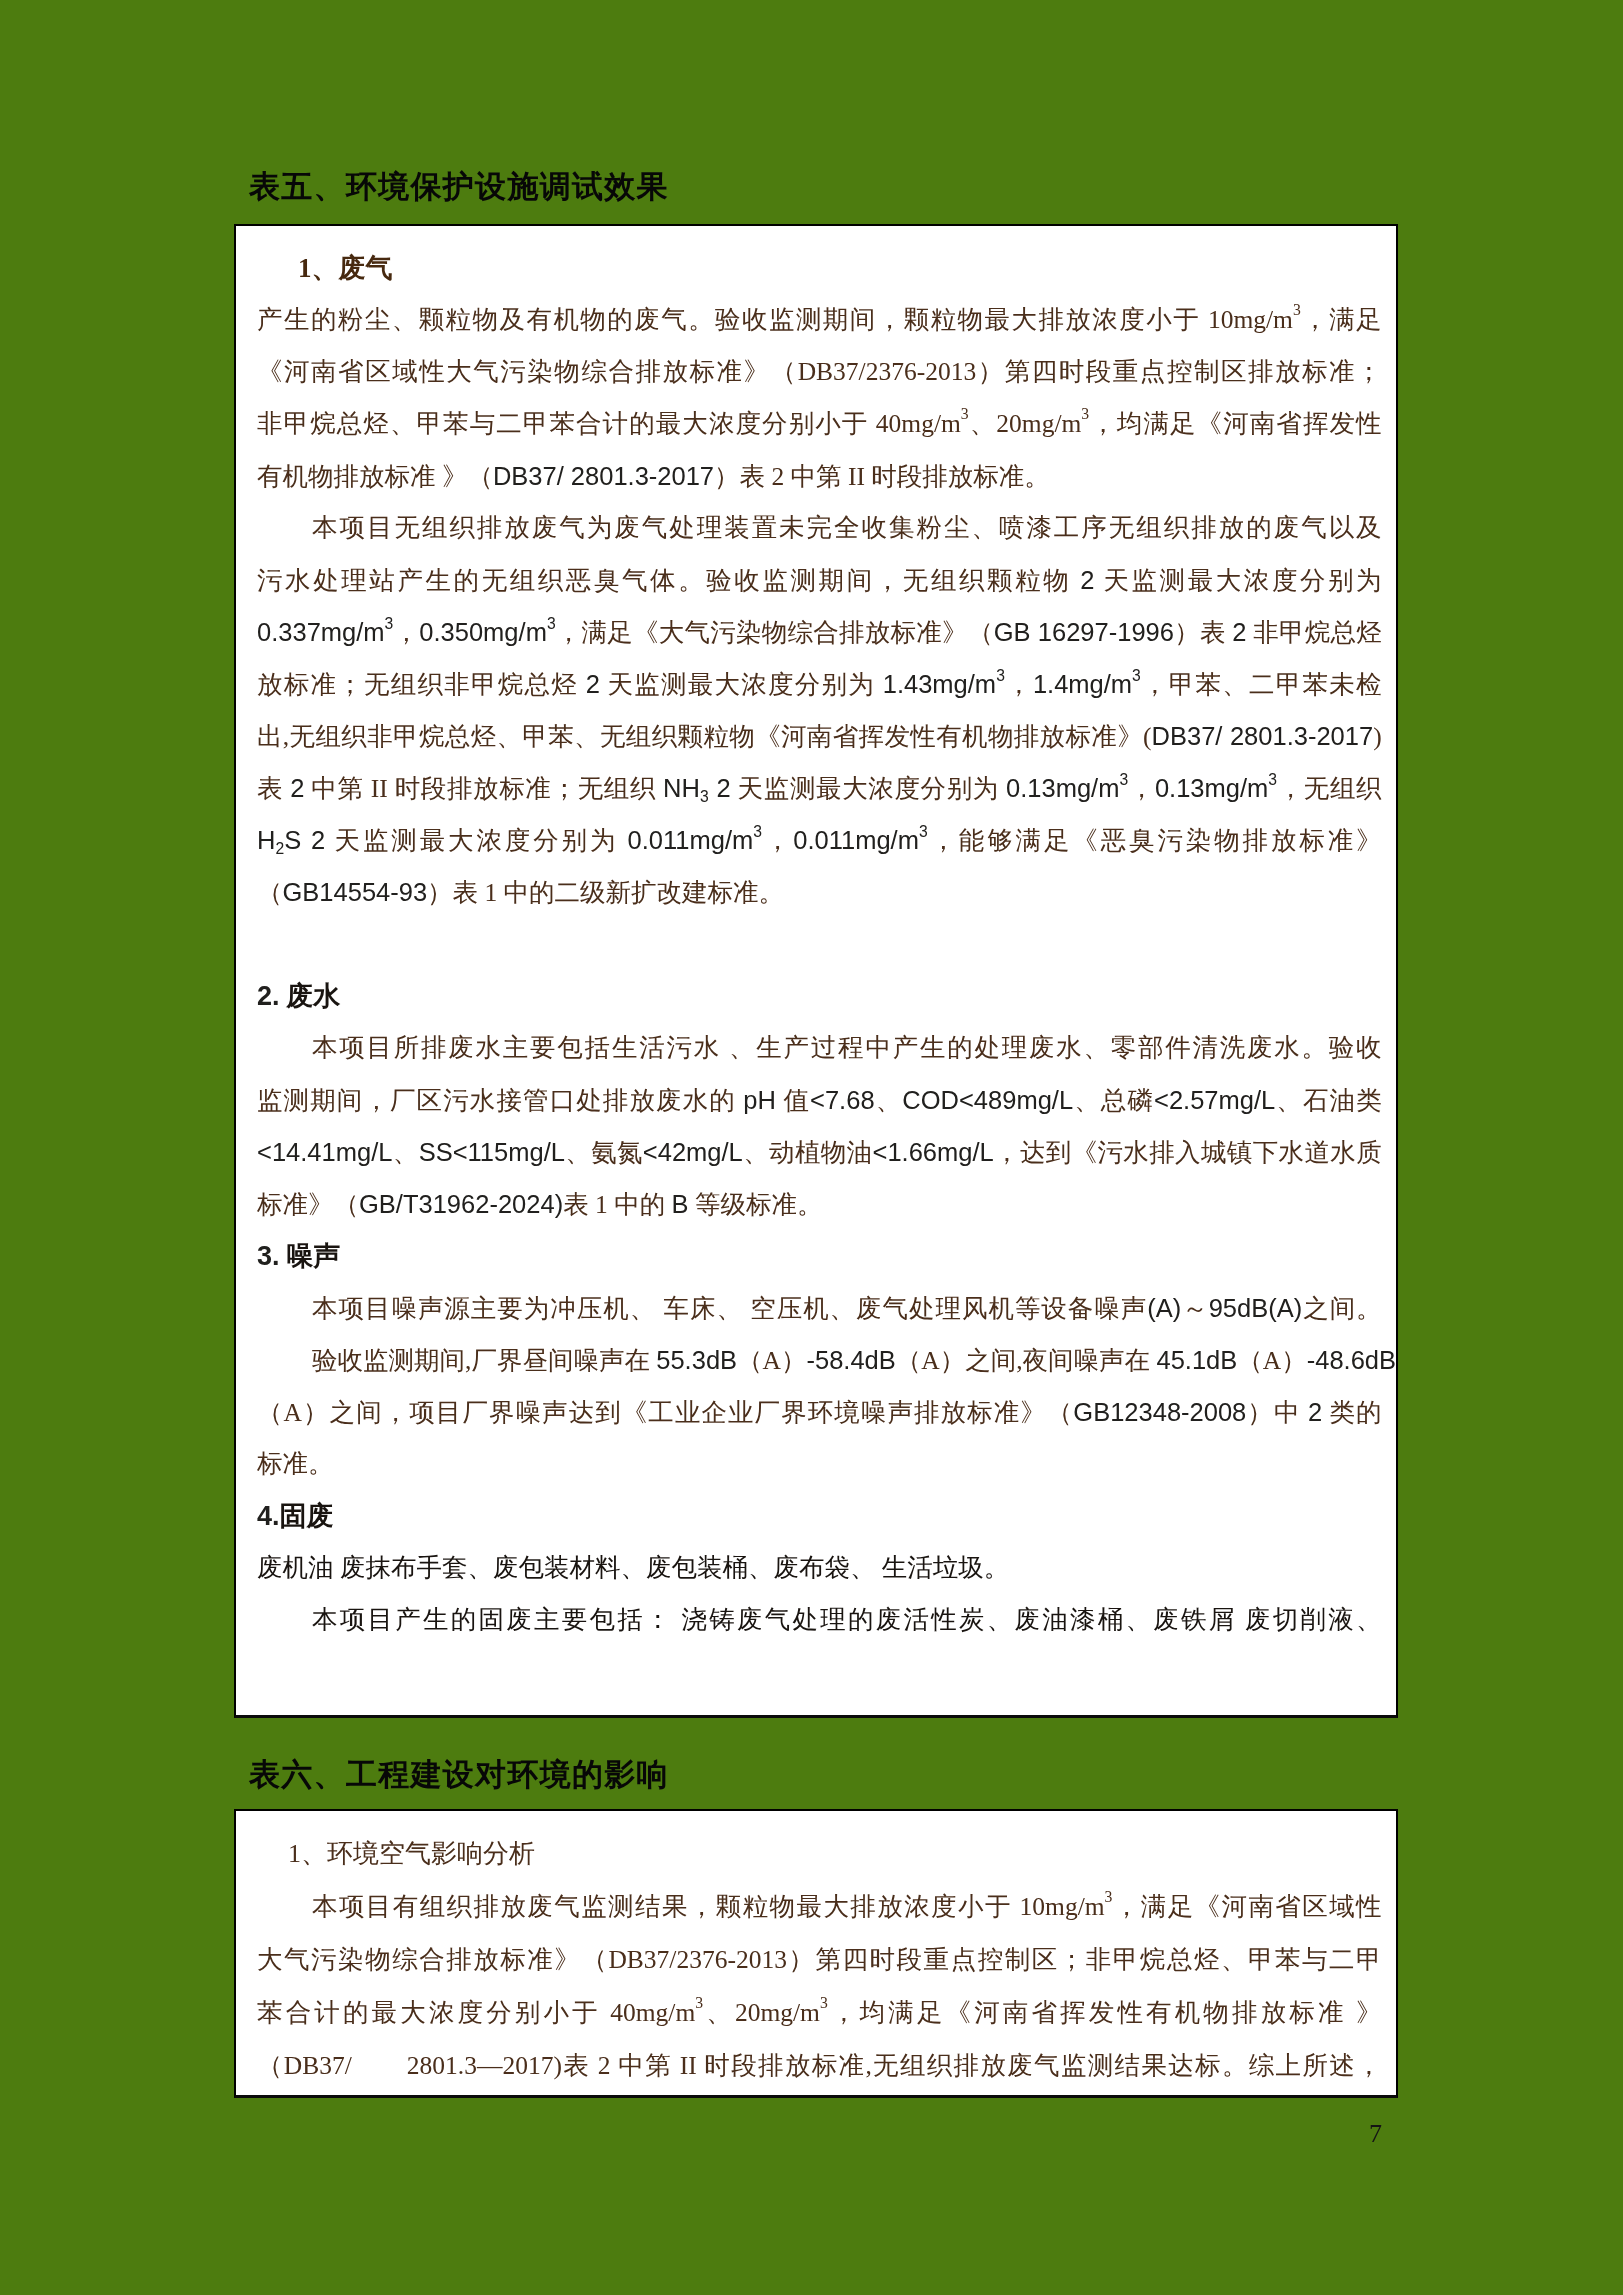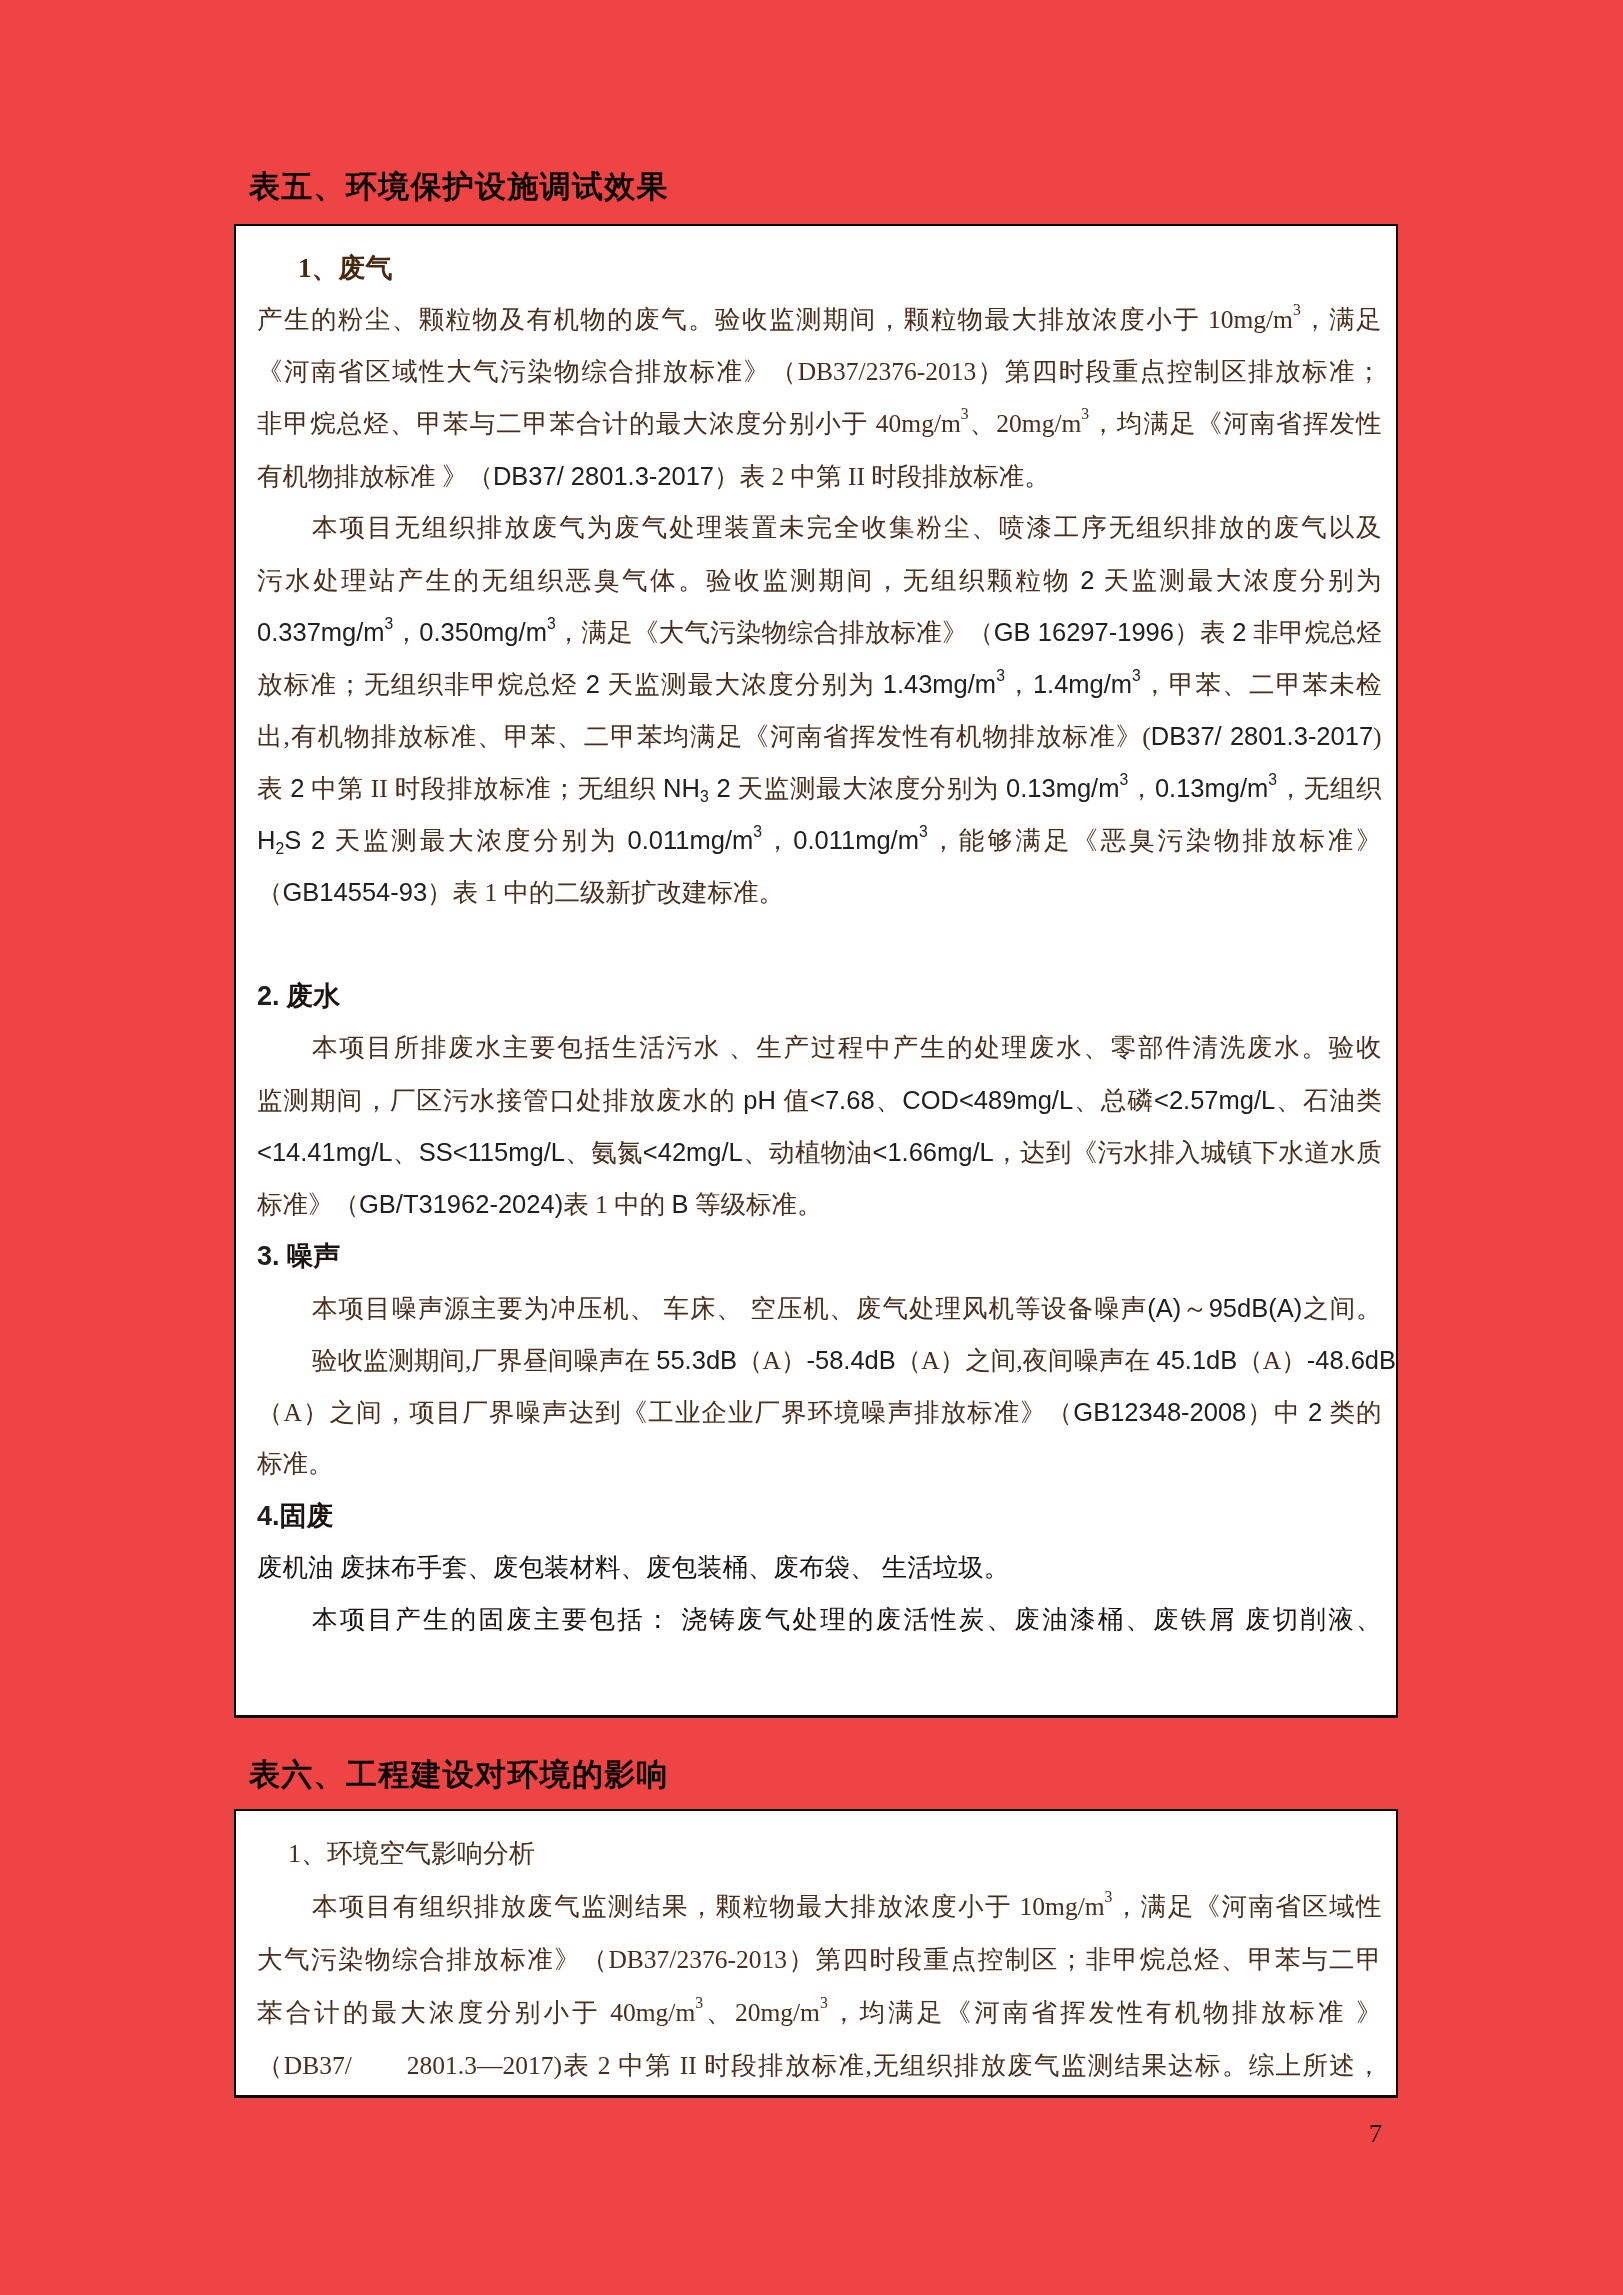--- a/index.html
+++ b/index.html
@@ -1,19 +1,19 @@
 <!DOCTYPE html>
 <html style="font-size:10.5px"><head>
 <meta charset="utf-8">
 <style>
   html,body { margin:0; padding:0; background:#ffffff; }
   .page {
     position:relative;
     width:1623px; height:2295px;
-    background:#ef4444;
+    background:#4d7c0f;
     font-family:"Liberation Serif","DejaVu Serif",serif;
     overflow:hidden;
   }
   .doc-title {
     position:absolute; left:249px;
     font-family:"Liberation Sans","DejaVu Sans",sans-serif;
     font-weight:bold; font-size:31px; color:#070707;
     letter-spacing:1.3px; white-space:nowrap;
   }
   #title5 { top:166px; }
@@ -66,21 +66,21 @@
   <div id="box5" class="content-box">
       <div class="ln h-brown"><span class="seg-t">1、废气</span></div>
       <div class="ln just"><span class="seg-t">产生的粉尘、颗粒物及有机物的废气。验收监测期间，颗粒物最大排放浓度小于 10mg/m</span><span class="seg-p">3</span><span class="seg-t">，满足</span></div>
       <div class="ln just"><span class="seg-t">《河南省区域性大气污染物综合排放标准》（DB37/2376-2013）第四时段重点控制区排放标准；</span></div>
       <div class="ln just"><span class="seg-t">非甲烷总烃、甲苯与二甲苯合计的最大浓度分别小于 40mg/m</span><span class="seg-p">3</span><span class="seg-t">、20mg/m</span><span class="seg-p">3</span><span class="seg-t">，均满足《河南省挥发性</span></div>
       <div class="ln"><span class="seg-t">有机物排放标准 》（</span><span class="seg-s">DB37/ 2801.3-2017</span><span class="seg-t">）表 2 中第 II 时段排放标准。</span></div>
       <div class="ln ind just"><span class="seg-t">本项目无组织排放废气为废气处理装置未完全收集粉尘、喷漆工序无组织排放的废气以及</span></div>
       <div class="ln just"><span class="seg-t">污水处理站产生的无组织恶臭气体。验收监测期间，无组织颗粒物 </span><span class="seg-s">2</span><span class="seg-t"> 天监测最大浓度分别为</span></div>
       <div class="ln just"><span class="seg-s">0.337mg/m</span><span class="seg-q">3</span><span class="seg-t">，</span><span class="seg-s">0.350mg/m</span><span class="seg-q">3</span><span class="seg-t">，满足《大气污染物综合排放标准》（</span><span class="seg-s">GB 16297-1996</span><span class="seg-t">）表 </span><span class="seg-s">2</span><span class="seg-t"> 非甲烷总烃</span></div>
       <div class="ln just"><span class="seg-t">放标准；无组织非甲烷总烃 </span><span class="seg-s">2</span><span class="seg-t"> 天监测最大浓度分别为 </span><span class="seg-s">1.43mg/m</span><span class="seg-q">3</span><span class="seg-t">，</span><span class="seg-s">1.4mg/m</span><span class="seg-q">3</span><span class="seg-t">，甲苯、二甲苯未检</span></div>
-      <div class="ln just"><span class="seg-t">出,有机物排放标准、甲苯、二甲苯均满足《河南省挥发性有机物排放标准》(</span><span class="seg-s">DB37/ 2801.3-2017</span><span class="seg-t">)</span></div>
+      <div class="ln just"><span class="seg-t">出,无组织非甲烷总烃、甲苯、无组织颗粒物《河南省挥发性有机物排放标准》(</span><span class="seg-s">DB37/ 2801.3-2017</span><span class="seg-t">)</span></div>
       <div class="ln just"><span class="seg-t">表 </span><span class="seg-s">2</span><span class="seg-t"> 中第 II 时段排放标准；无组织 </span><span class="seg-s">NH</span><span class="seg-b">3</span><span class="seg-s"> 2</span><span class="seg-t"> 天监测最大浓度分别为 </span><span class="seg-s">0.13mg/m</span><span class="seg-q">3</span><span class="seg-t">，</span><span class="seg-s">0.13mg/m</span><span class="seg-q">3</span><span class="seg-t">，无组织</span></div>
       <div class="ln just"><span class="seg-s">H</span><span class="seg-b">2</span><span class="seg-s">S 2</span><span class="seg-t"> 天监测最大浓度分别为 </span><span class="seg-s">0.011mg/m</span><span class="seg-q">3</span><span class="seg-t">，</span><span class="seg-s">0.011mg/m</span><span class="seg-q">3</span><span class="seg-t">，能够满足《恶臭污染物排放标准》</span></div>
       <div class="ln"><span class="seg-t">（</span><span class="seg-s">GB14554-93</span><span class="seg-t">）表 1 中的二级新扩改建标准。</span></div>
       <div class="ln spacer"></div>
       <div class="ln h-black"><span class="seg-s">2.</span><span class="seg-k"> 废水</span></div>
       <div class="ln ind just"><span class="seg-t">本项目所排废水主要包括生活污水 、生产过程中产生的处理废水、零部件清洗废水。验收</span></div>
       <div class="ln just"><span class="seg-t">监测期间，厂区污水接管口处排放废水的 </span><span class="seg-s">pH</span><span class="seg-t"> 值</span><span class="seg-s">&lt;7.68</span><span class="seg-t">、</span><span class="seg-s">COD&lt;489mg/L</span><span class="seg-t">、总磷</span><span class="seg-s">&lt;2.57mg/L</span><span class="seg-t">、石油类</span></div>
       <div class="ln just"><span class="seg-s">&lt;14.41mg/L</span><span class="seg-t">、</span><span class="seg-s">SS&lt;115mg/L</span><span class="seg-t">、氨氮</span><span class="seg-s">&lt;42mg/L</span><span class="seg-t">、动植物油</span><span class="seg-s">&lt;1.66mg/L</span><span class="seg-t">，达到《污水排入城镇下水道水质</span></div>
       <div class="ln"><span class="seg-t">标准》（</span><span class="seg-s">GB/T31962-2024)</span><span class="seg-t">表 1 中的 </span><span class="seg-s">B</span><span class="seg-t"> 等级标准。</span></div>
       <div class="ln h-black"><span class="seg-s">3.</span><span class="seg-k">  噪声</span></div>

